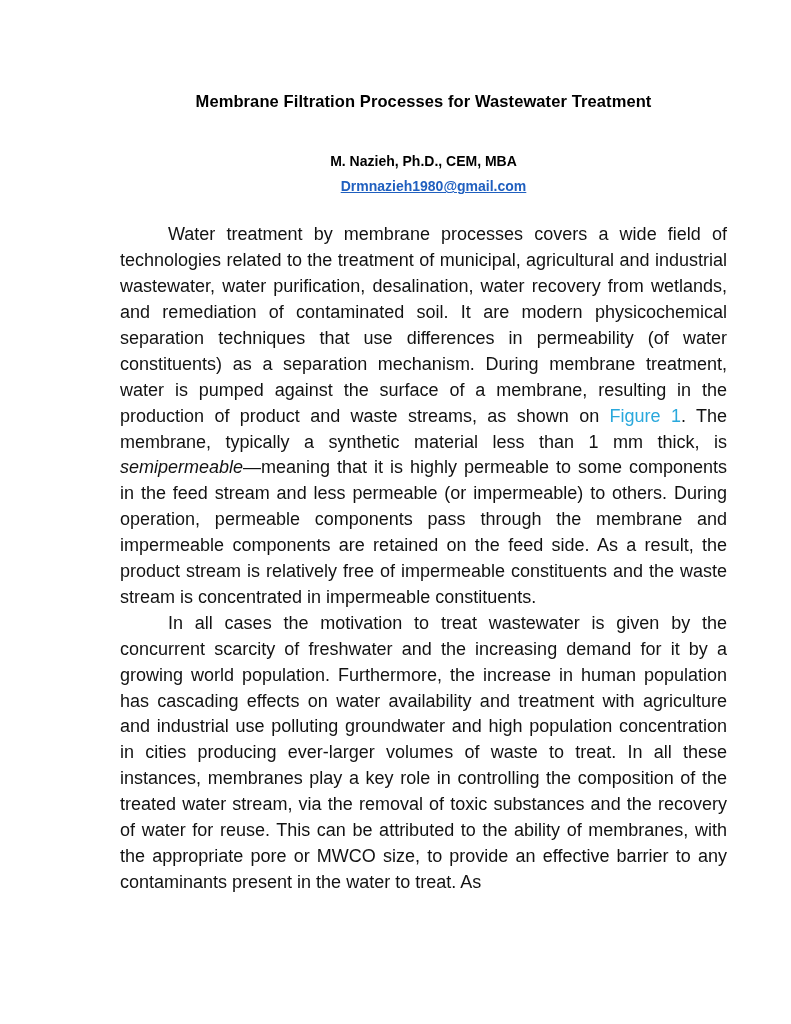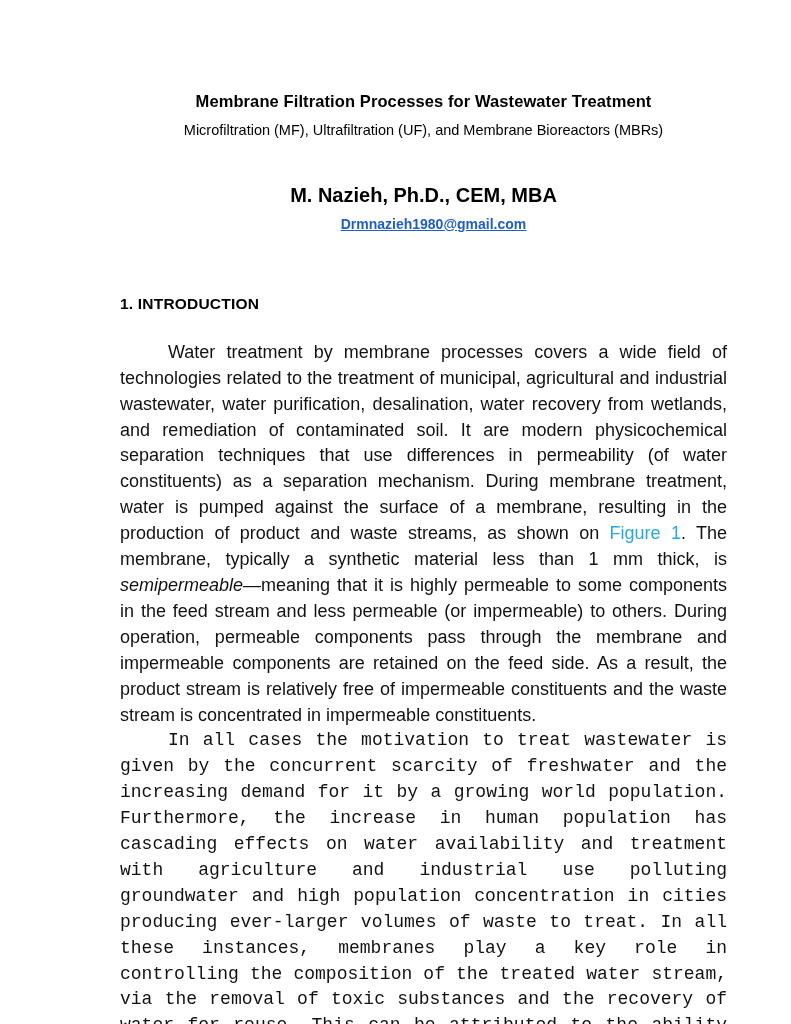--- a/index.html
+++ b/index.html
@@ -51,21 +51,21 @@
     line-height: 1.35;
   }
 
   .author-block {
     padding-top: 39px;
     text-align: center;
   }
 
   .author-name {
     margin: 0;
-    font-size: 20px;
+    font-size: 14px;
     font-weight: bold;
     line-height: 1.5;
   }
 
   .author-email {
     display: inline-block;
     margin-top: 6px;
     font-size: 14px;
     font-weight: bold;
     color: #1f5fbf;
@@ -94,47 +94,44 @@
     text-indent: 48px;
     color: #121212;
   }
 
   .body-text.first-para {
     padding-top: 27px;
   }
 
   .body-text.second-para {
     padding-top: 0px;
-    font-family: Liberation Mono, monospace;
   }
 
   .italic {
     font-style: italic;
   }
 
   .figure-ref {
     color: #29a8dc;
     cursor: pointer;
   }
 </style>
 </head>
 <body>
 
 <div class="page">
   <div class="content">
 
     <h1 class="doc-title">Membrane Filtration Processes for Wastewater Treatment</h1>
 
-    <h2 class="doc-subtitle">Microfiltration (MF), Ultrafiltration (UF), and Membrane Bioreactors (MBRs)</h2>
 
     <div class="author-block">
       <p class="author-name">M. Nazieh, Ph.D., CEM, MBA</p>
       <a class="author-email" href="#">Drmnazieh1980@gmail.com</a>
     </div>
 
-    <h3 class="section-heading">1. INTRODUCTION</h3>
 
     <p class="body-text first-para" id="intro-para-1"><span>Water treatment by membrane processes covers a wide field of technologies related to the treatment of municipal, agricultural and industrial wastewater, water purification, desalination, water recovery from wetlands, and remediation of contaminated soil. It are modern physicochemical separation techniques that use differences in permeability (of water constituents) as a separation mechanism. During membrane treatment, water is pumped against the surface of a membrane, resulting in the production of product and waste streams, as shown on </span><span class="figure-ref">Figure 1</span><span>. The membrane, typically a synthetic material less than 1 mm thick, is </span><em class="italic">semipermeable</em><span>—meaning that it is highly permeable to some components in the feed stream and less permeable (or impermeable) to others. During operation, permeable components pass through the membrane and impermeable components are retained on the feed side. As a result, the product stream is relatively free of impermeable constituents and the waste stream is concentrated in impermeable constituents.</span></p>
 
     <p class="body-text second-para" id="intro-para-2"><span>In all cases the motivation to treat wastewater is given by the concurrent scarcity of freshwater and the increasing demand for it by a growing world population. Furthermore, the increase in human population has cascading effects on water availability and treatment with agriculture and industrial use polluting groundwater and high population concentration in cities producing ever-larger volumes of waste to treat. In all these instances, membranes play a key role in controlling the composition of the treated water stream, via the removal of toxic substances and the recovery of water for reuse. This can be attributed to the ability of membranes, with the appropriate pore or MWCO size, to provide an effective barrier to any contaminants present in the water to treat. As</span></p>
 
   </div>
 </div>
 
 </body></html>

